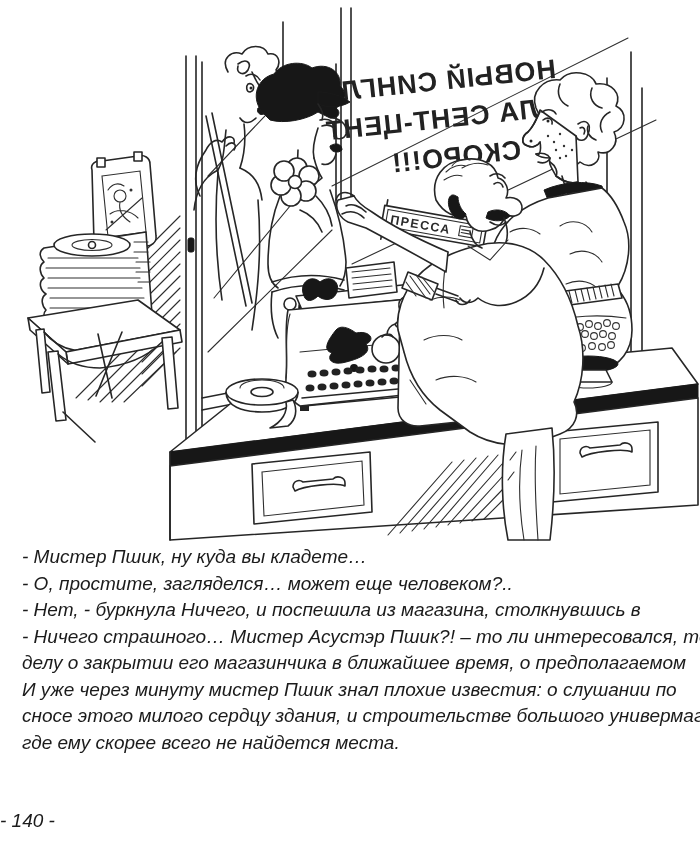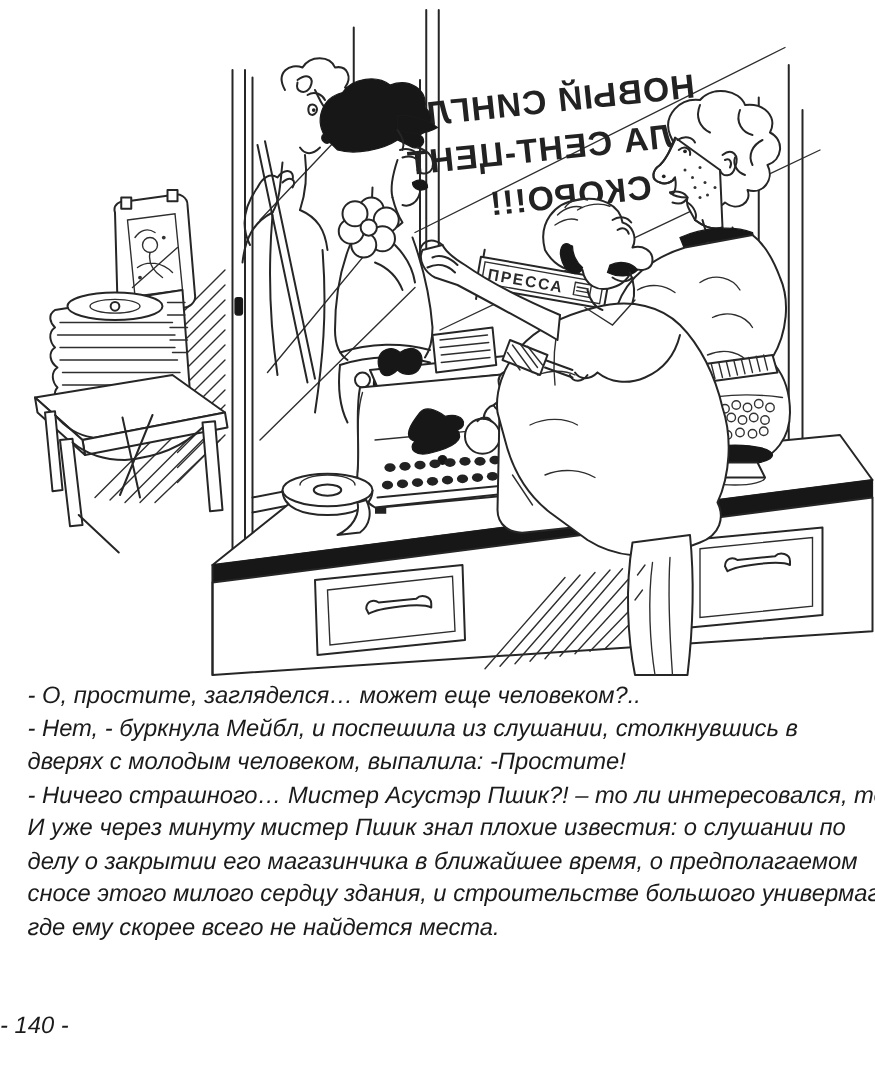--- a/index.html
+++ b/index.html
@@ -294,24 +294,24 @@
         <path class="ln" d="M470 232 C472 240 476 246 482 248 M504 218 C508 228 508 236 506 242"></path>
         <g>
           <path class="wfill" d="M506 434 C500 470 502 510 508 540 L550 540 C554 506 556 468 552 428 Z"></path>
           <path class="lnthin" d="M522 450 C518 480 520 515 524 540 M536 446 C534 478 536 512 538 540 M510 460 L516 452 M508 480 L514 472"></path>
         </g>
       </g>
     </svg>
   </div>
 
   <div class="story">
+    <div class="line">- Мистер Пшик, ну куда вы кладете…</div>
     <div class="line">- О, простите, загляделся… может еще человеком?..</div>
-    <div class="line">- Нет, - буркнула Мейбл, и поспешила из слушании, столкнувшись в</div>
-    <div class="line">дверях с молодым человеком, выпалила: -Простите!</div>
+    <div class="line">- Нет, - буркнула Ничего, и поспешила из магазина, столкнувшись в</div>
     <div class="line">- Ничего страшного… Мистер Асустэр Пшик?! – то ли интересовался, то</div>
+    <div class="line">делу о закрытии его магазинчика в ближайшее время, о предполагаемом</div>
     <div class="line">И уже через минуту мистер Пшик знал плохие известия: о слушании по</div>
-    <div class="line">делу о закрытии его магазинчика в ближайшее время, о предполагаемом</div>
     <div class="line">сносе этого милого сердцу здания, и строительстве большого универмага,</div>
     <div class="line">где ему скорее всего не найдется места.</div>
   </div>
 
   <div class="page-number">- 140 -</div>
 </div>
 
 </body></html>

